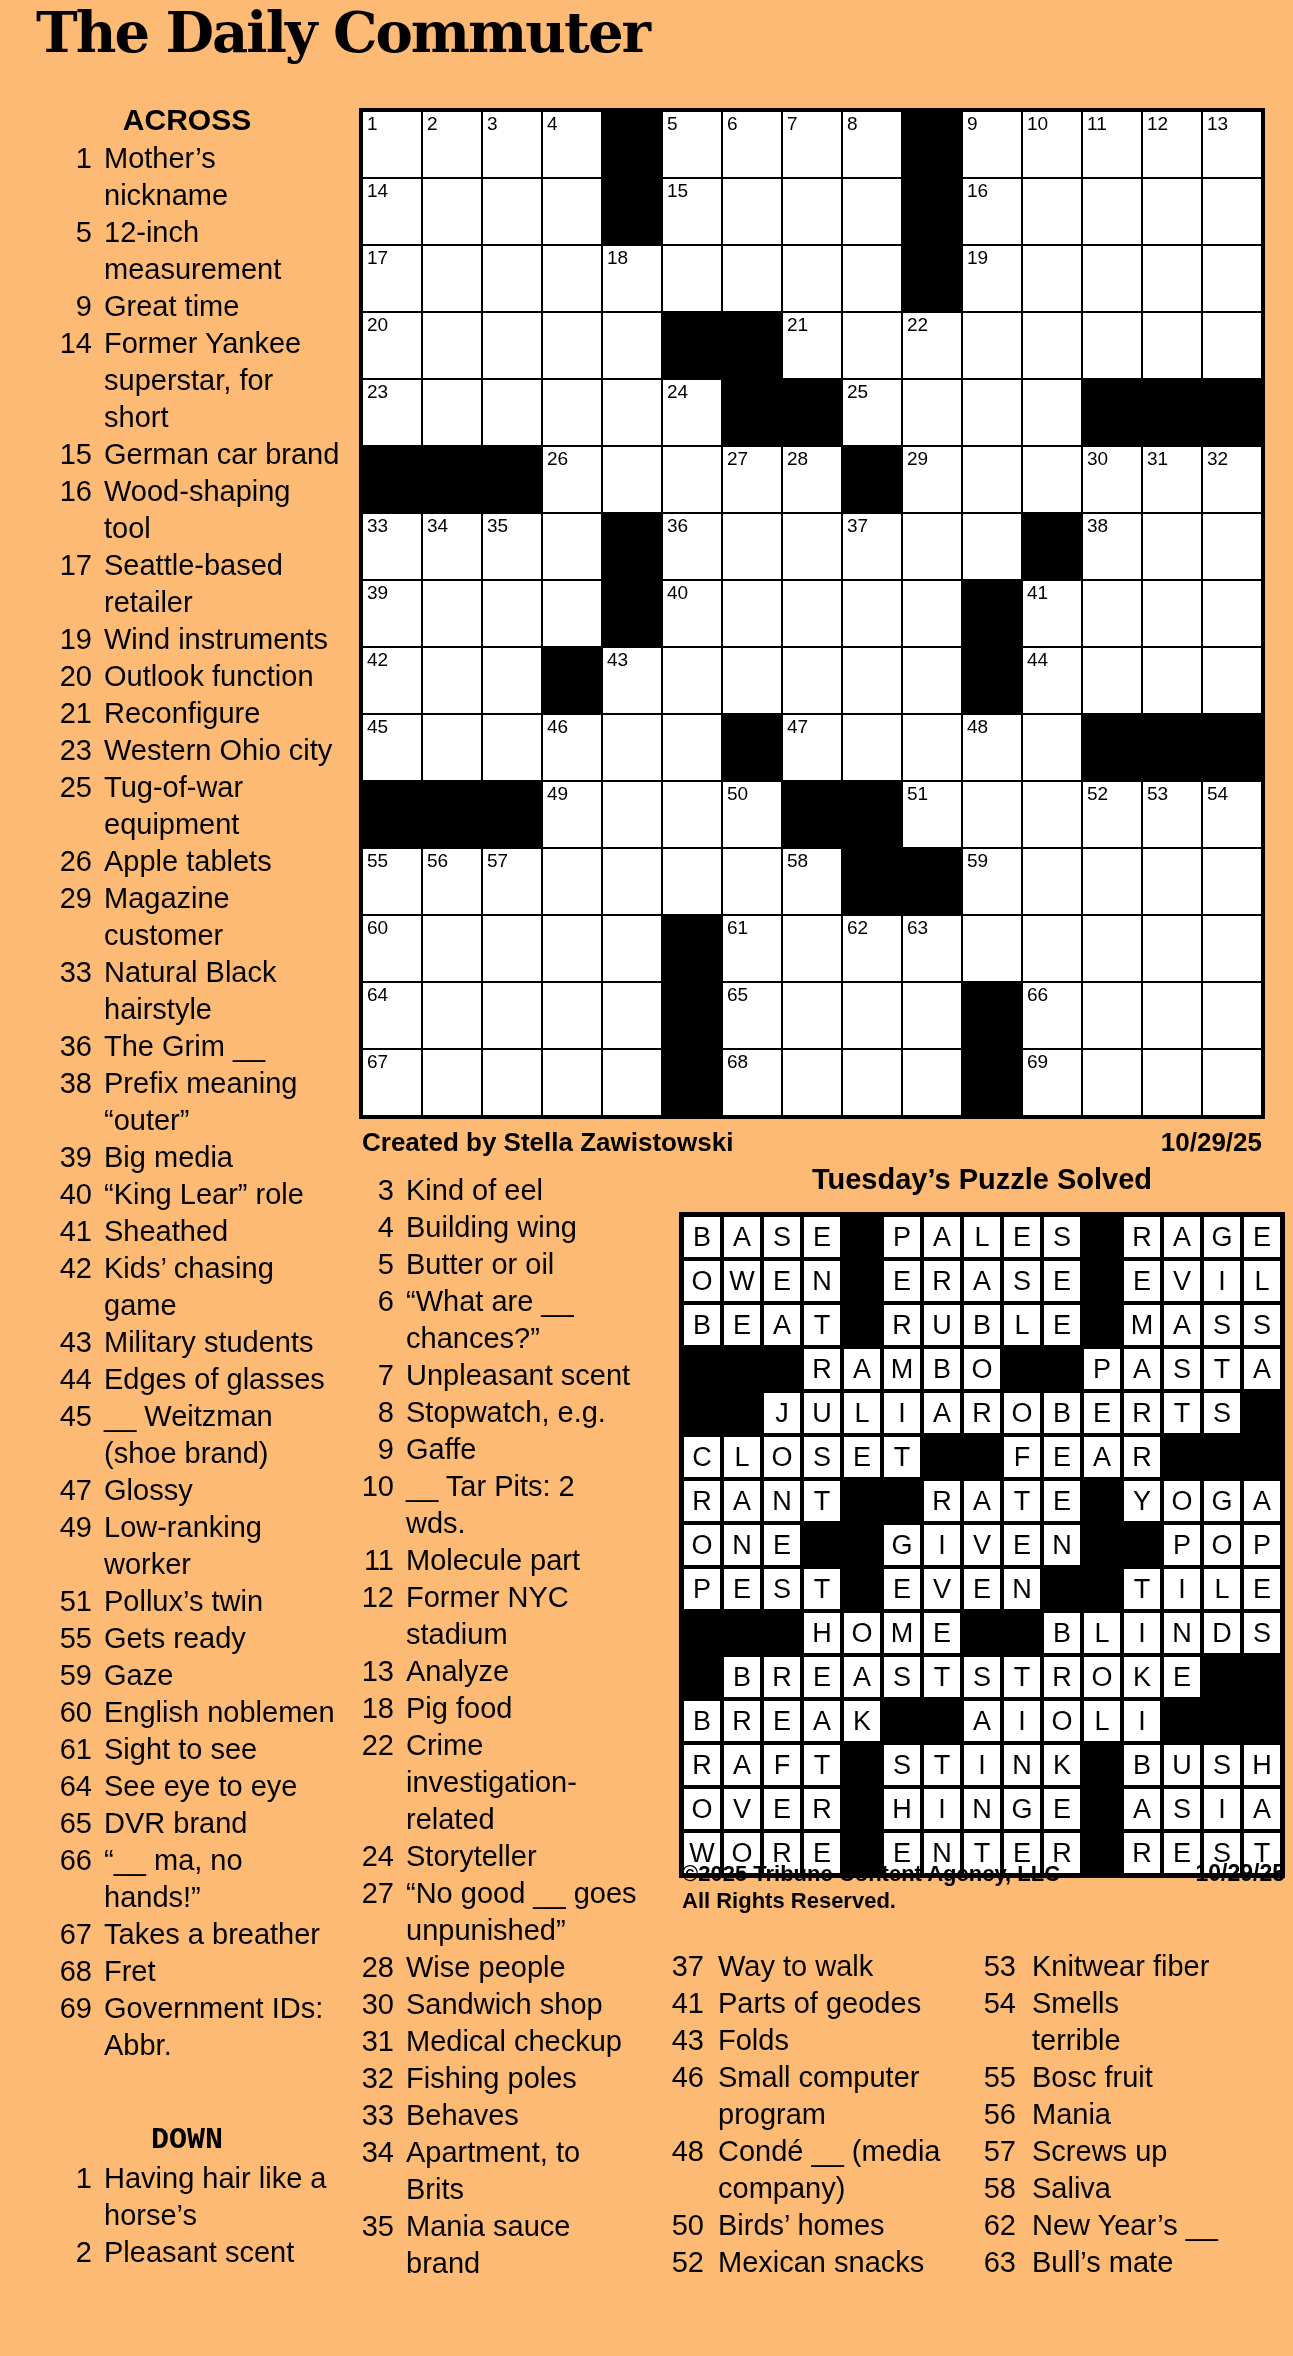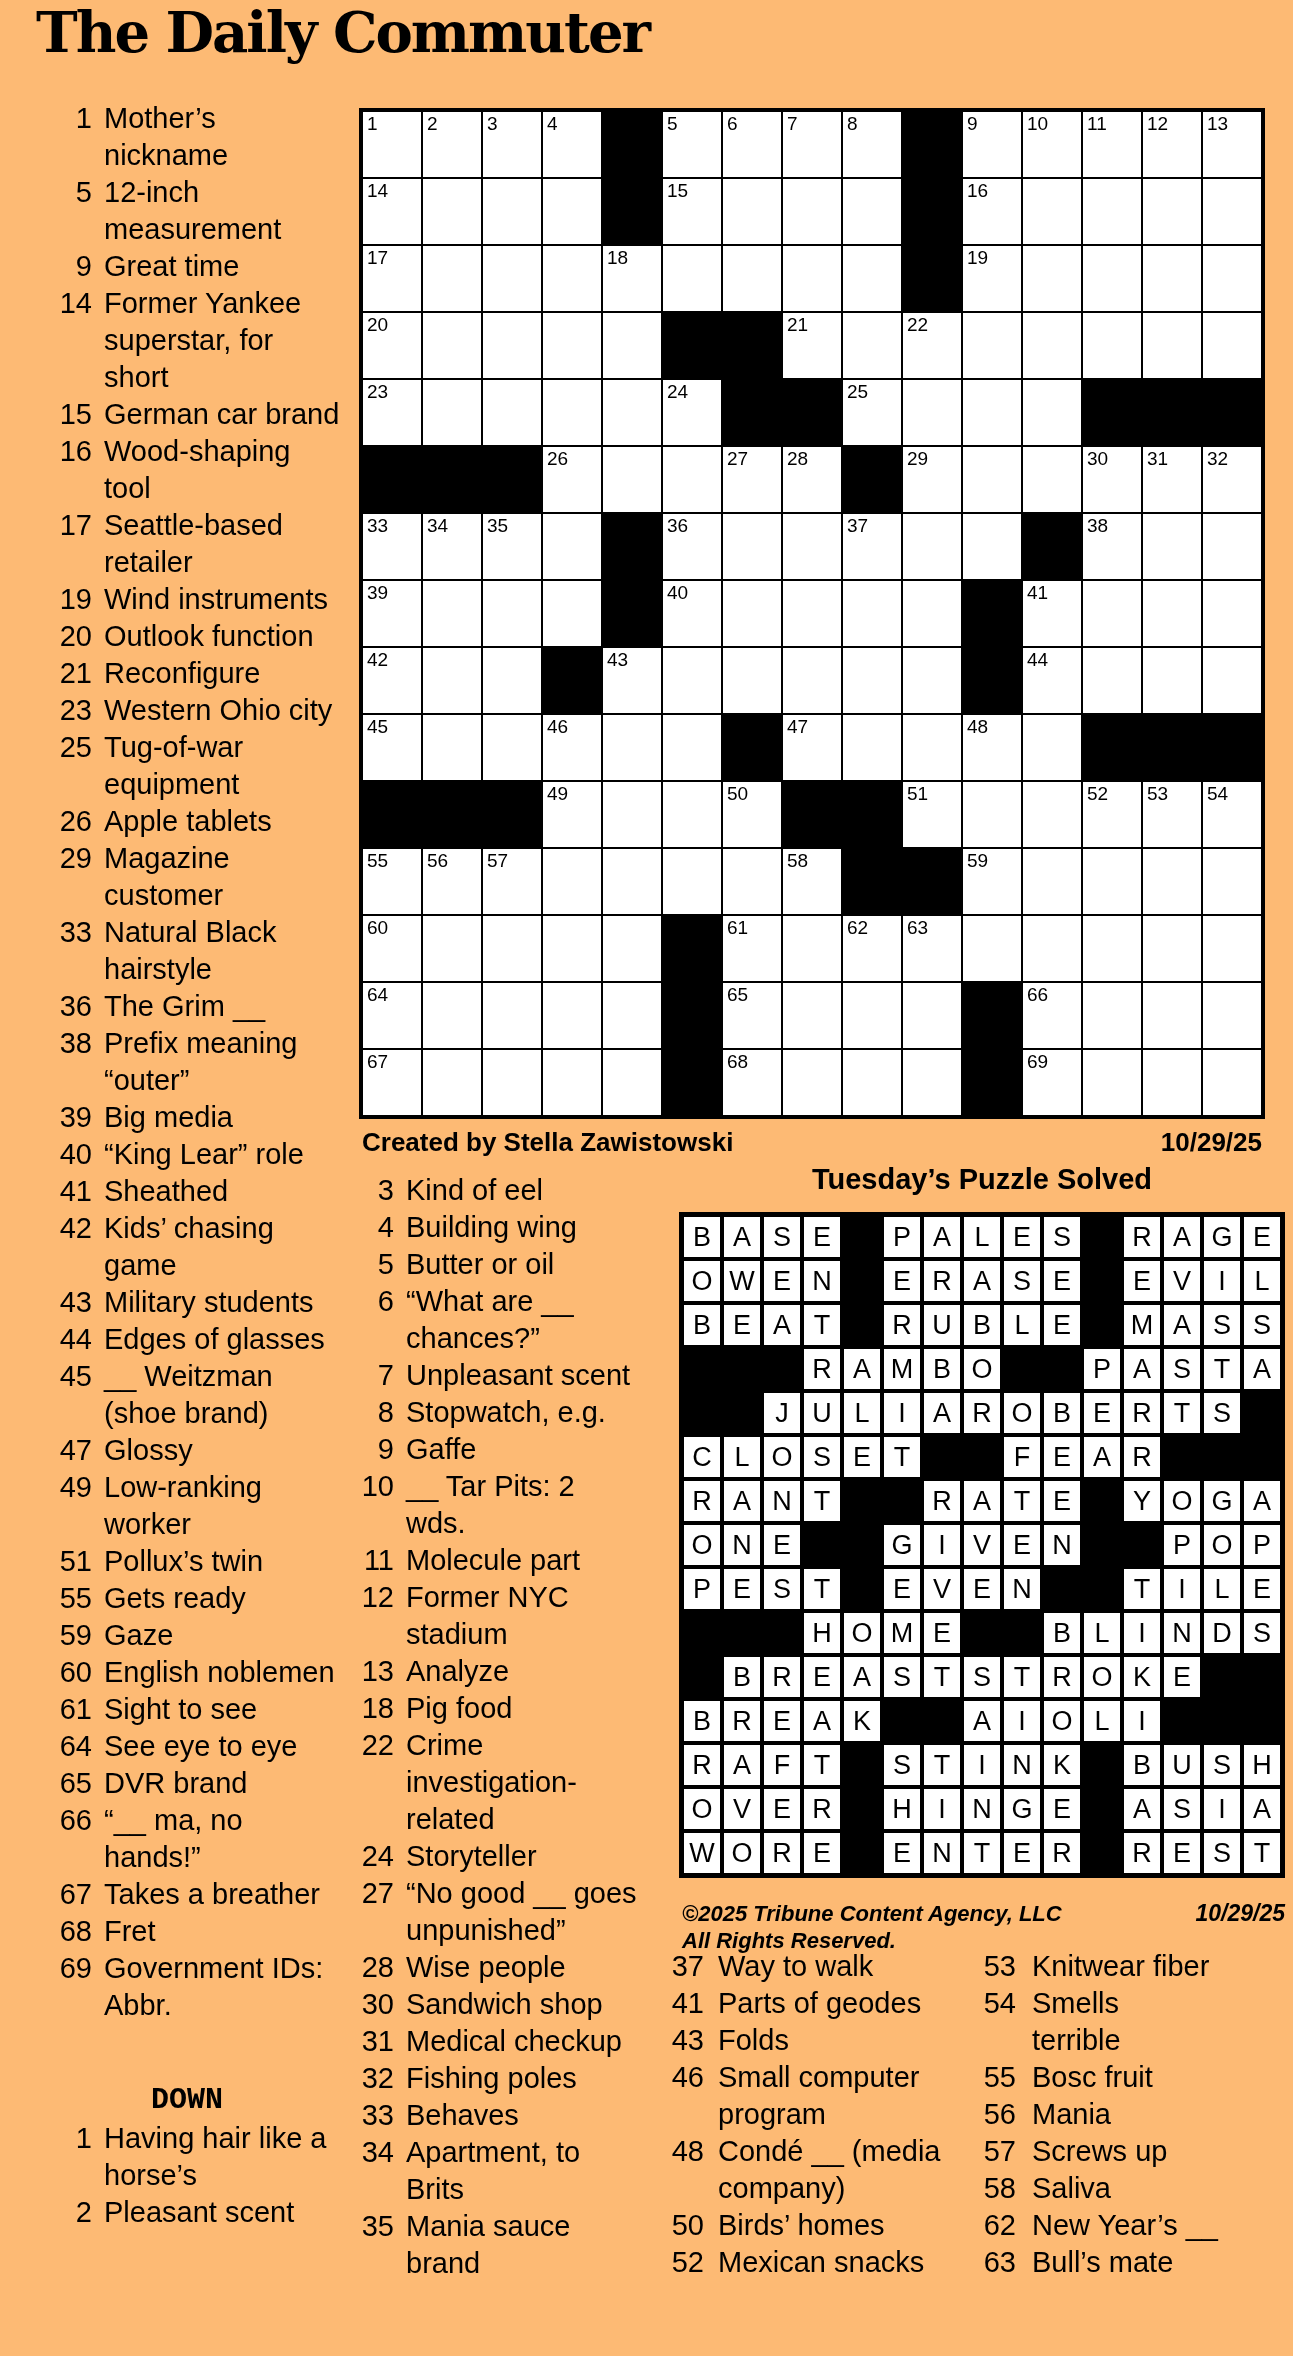--- a/index.html
+++ b/index.html
@@ -41,33 +41,34 @@
   .byline{position:absolute;left:362px;top:1127px;width:900px;display:flex;
           justify-content:space-between;font-weight:700;font-size:26px;}
 
   
   .solved-heading{position:absolute;left:679px;top:1163px;width:606px;text-align:center;
                   font-weight:700;font-size:29px;}
   #solved-grid-wrap{left:679px;top:1212px;}
   #solved-grid{display:grid;grid-template-columns:repeat(15,40px);grid-auto-rows:44px;}
   #solved-grid .cell{border:2px solid #000;display:flex;align-items:center;justify-content:center;
                      font-size:27px;}
-  .copyright{position:absolute;left:682px;top:1900px;width:603px;display:flex;
-             justify-content:space-between;align-items:flex-start;font-weight:700;font-style:italic;}
+  .copyright{position:absolute;left:682px;top:1860px;width:603px;display:flex;
+             justify-content:space-between;align-items:flex-start;font-weight:700;}
   .copyright .lines{font-size:22px;line-height:27px;}
   .copyright .cdate{font-size:23px;line-height:27px;}
 </style>
 </head>
 <body>
 
 <div class="page">
 
   <h1 class="title">The Daily Commuter</h1>
 
   <div class="col-across">
+    <div class="list-header">ACROSS</div>
     <div id="across-list">
         <div class="clue">
           <span class="cnum">1</span>
           <span class="ctext">Mother’s nickname</span>
         </div>
         <div class="clue">
           <span class="cnum">5</span>
           <span class="ctext">12-inch measurement</span>
         </div>
         <div class="clue">

